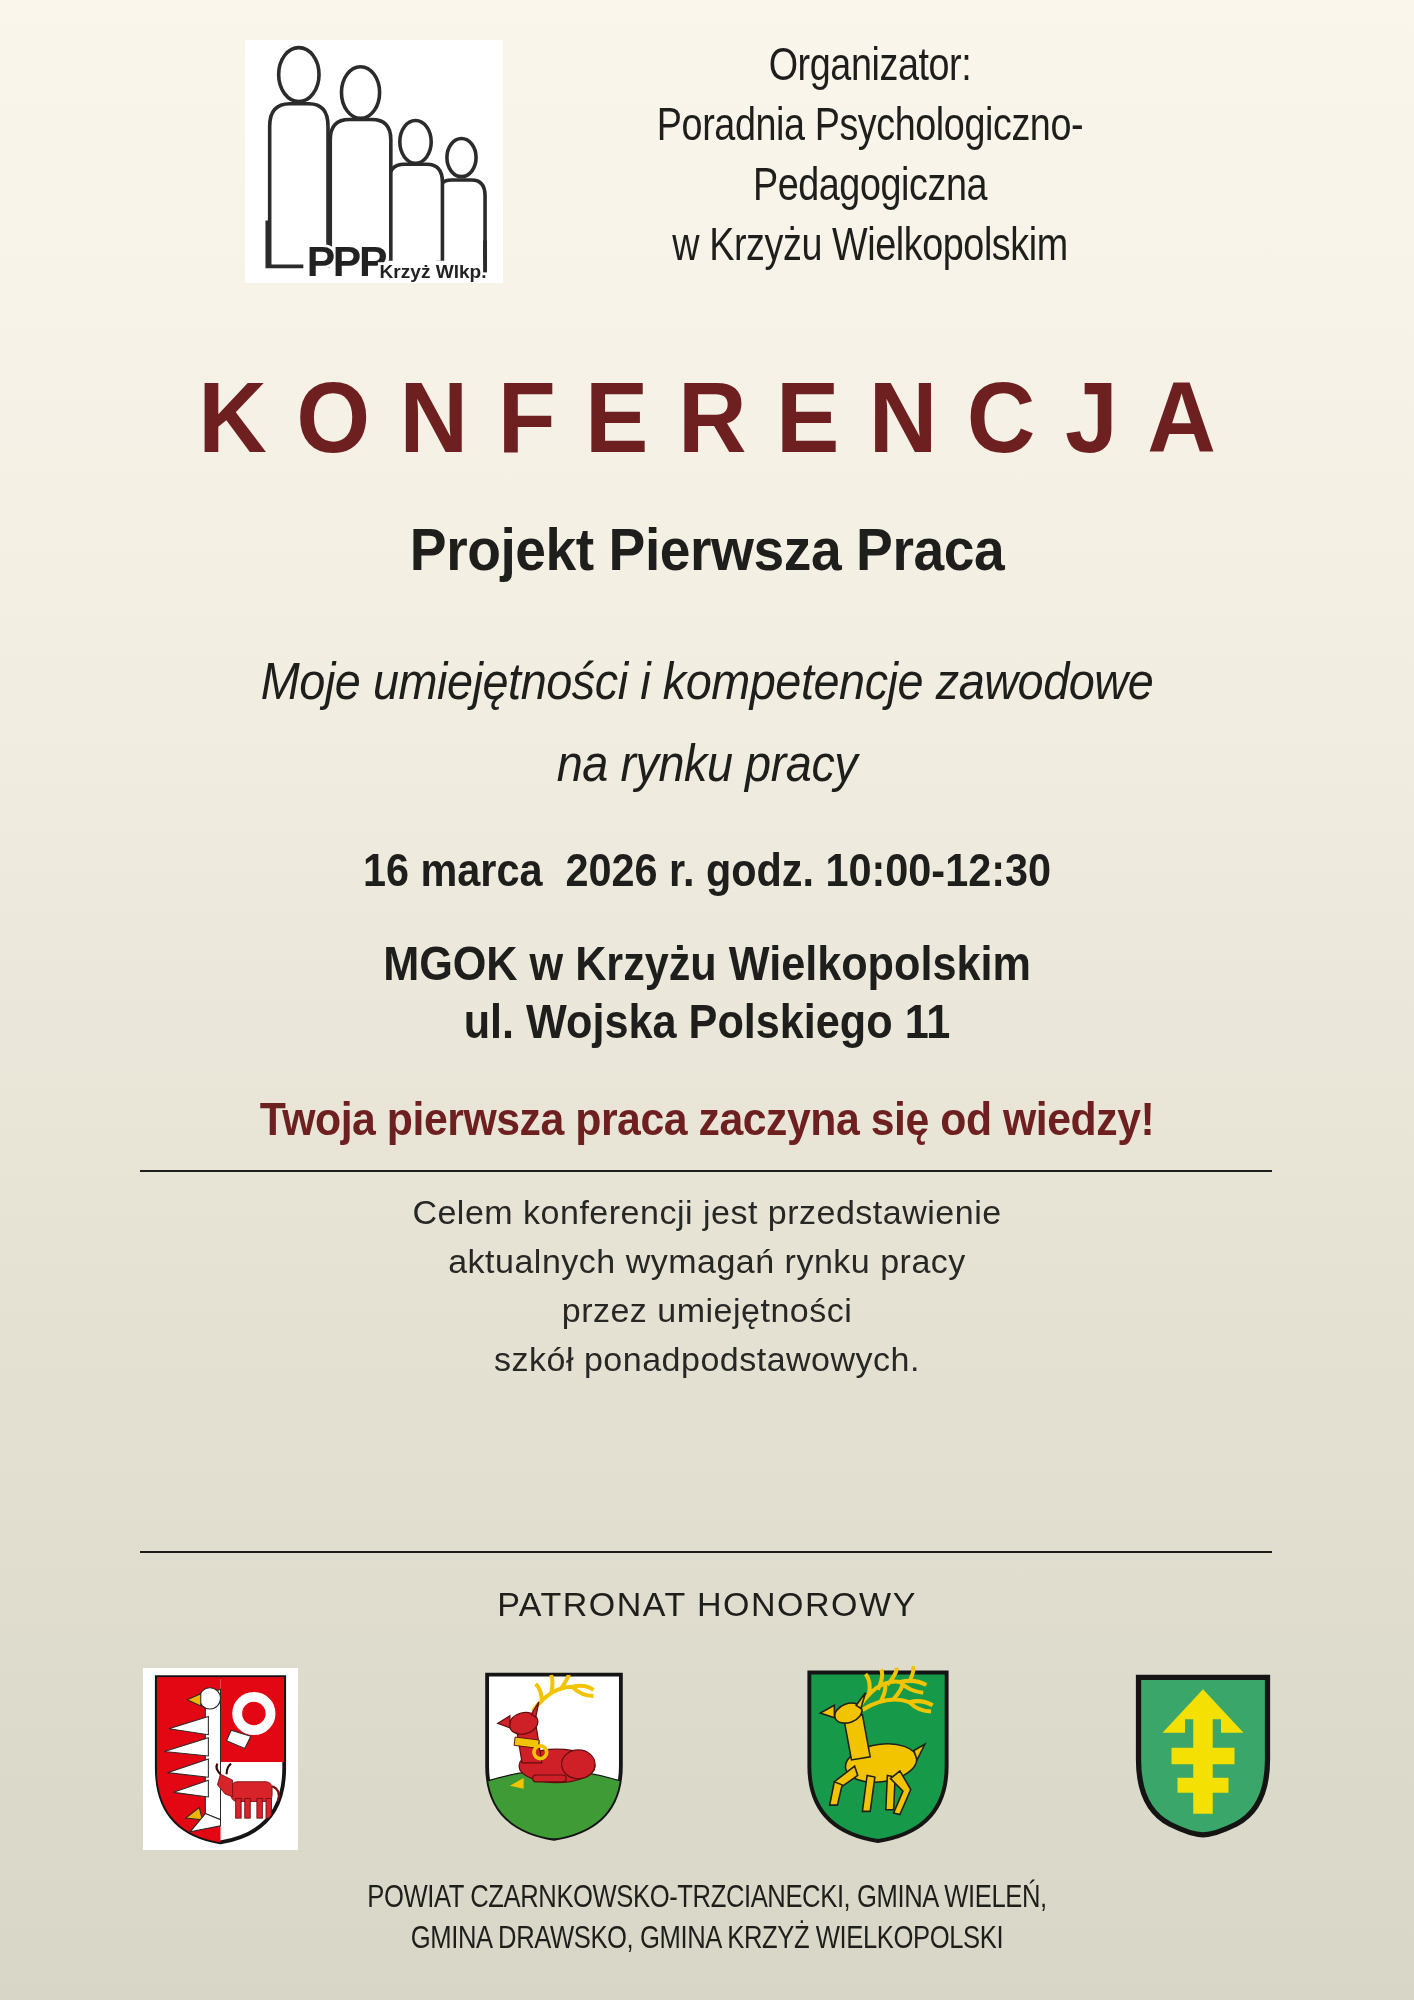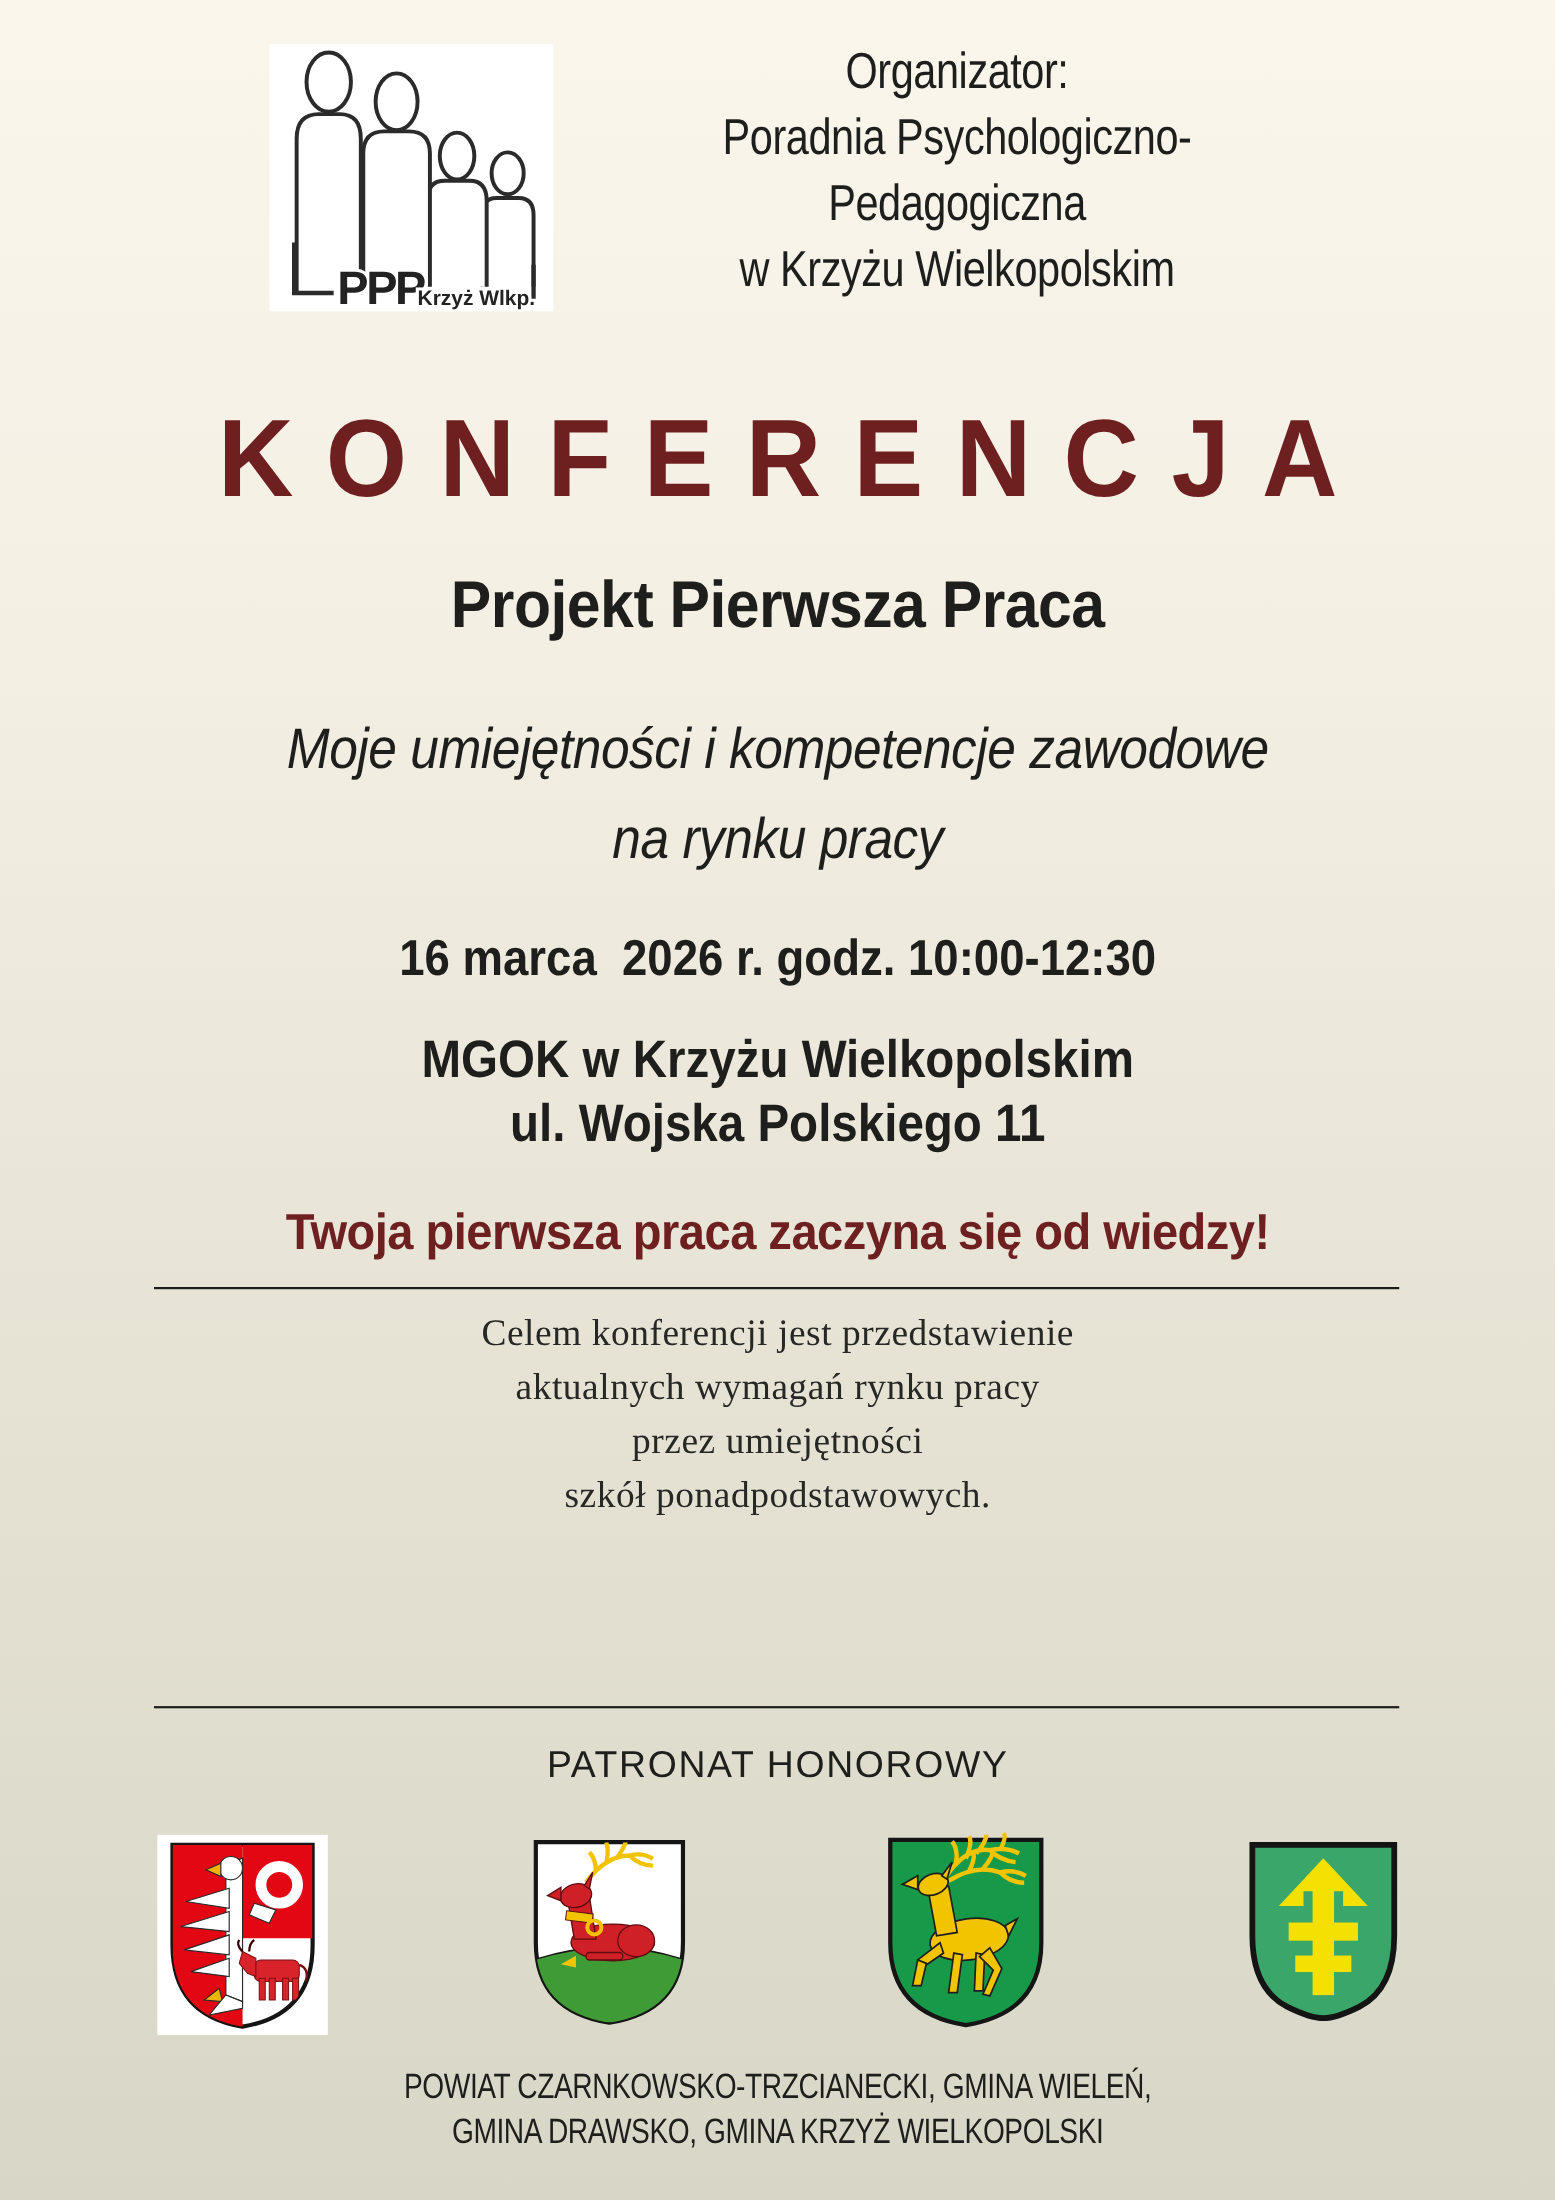--- a/index.html
+++ b/index.html
@@ -34,21 +34,21 @@
   .title{top:360px;font-size:100px;font-weight:bold;letter-spacing:0.31em;padding-left:0.31em;
     color:var(--accent-maroon);transform:scaleX(0.95);}
   .project-name{top:515px;font-size:60px;font-weight:bold;transform:scaleX(0.92);letter-spacing:-0.5px;}
   .tagline{top:640px;font-size:52px;font-style:italic;line-height:82px;transform:scaleX(0.9);letter-spacing:-0.5px;}
   .datetime{top:840px;font-size:46px;font-weight:bold;line-height:60px;white-space:pre-wrap;transform:scaleX(0.9);}
   .venue{top:935px;font-size:48px;font-weight:bold;line-height:58px;transform:scaleX(0.9);}
   .slogan{top:1092px;font-size:46px;font-weight:bold;color:var(--accent-maroon);transform:scaleX(0.93);letter-spacing:-0.5px;}
   .rule{position:absolute;left:140px;width:1132px;height:0;border-top:2.5px solid #1d1d1b;}
   .rule-1{top:1170px;}
   .rule-2{top:1551px;}
-  .description{top:1188px;font-family:Liberation Serif, serif;font-size:34px;line-height:49px;
+  .description{top:1188px;font-family:Liberation Sans, sans-serif;font-size:34px;line-height:49px;
     color:#272725;letter-spacing:0.5px;}
   .patronat{top:1585px;font-size:34px;font-weight:normal;letter-spacing:1.5px;}
   
   .crest{position:absolute;}
   .crest svg{width:100%;height:100%;display:block;}
   .crest-1{left:143px;top:1668px;width:155px;height:182px;background:#fff;}
   .crest-2{left:478px;top:1666px;width:152px;height:180px;}
   .crest-3{left:800px;top:1666px;width:156px;height:180px;}
   .crest-4{left:1128px;top:1668px;width:150px;height:176px;}
   .patrons{top:1876px;font-size:32px;line-height:41px;transform:scaleX(0.8);letter-spacing:-0.5px;}

